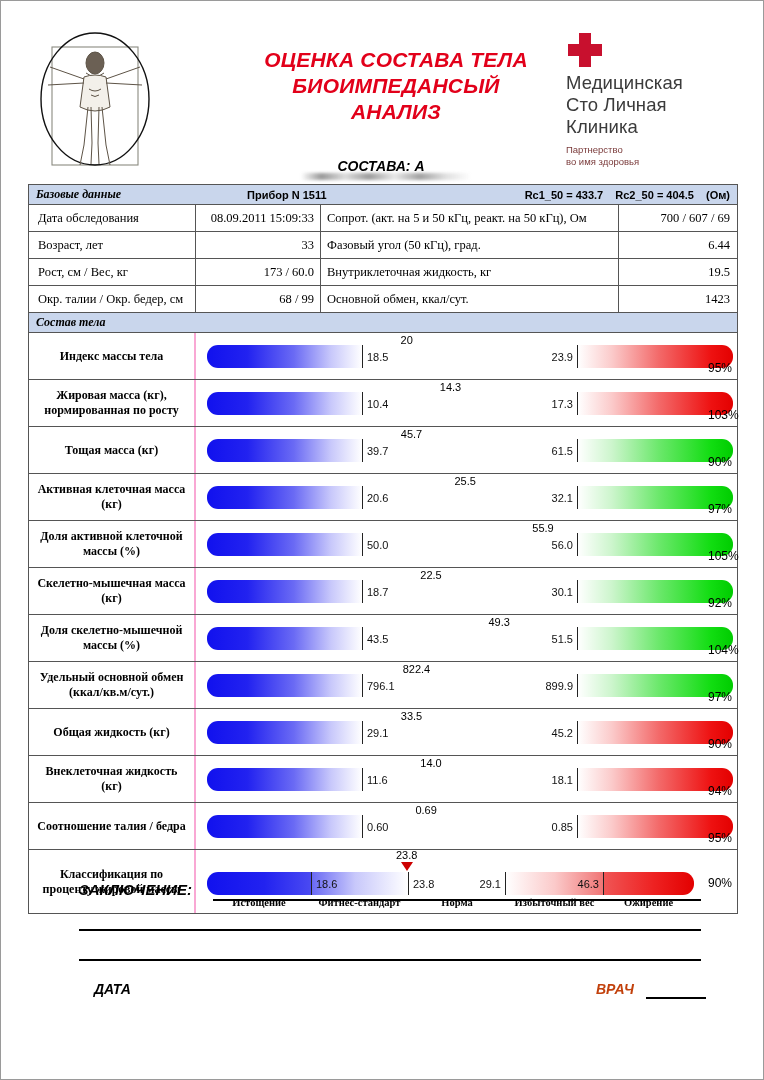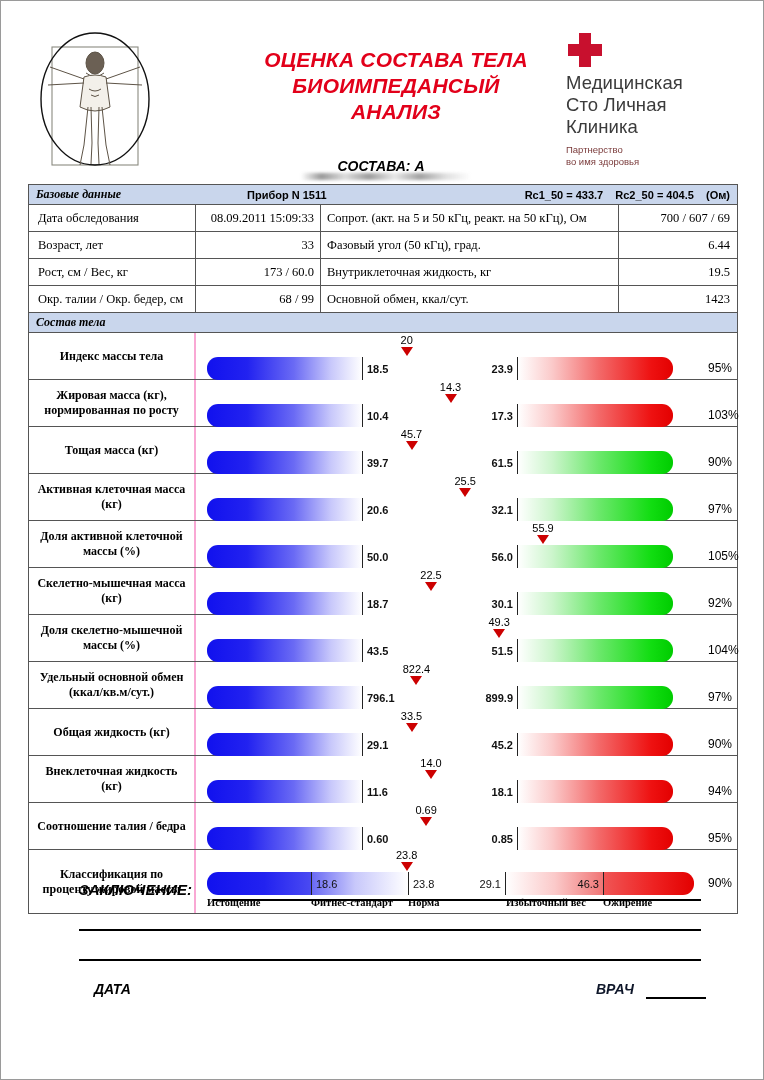--- a/index.html
+++ b/index.html
@@ -81,22 +81,22 @@
   .grow{display:flex;border-bottom:1px solid #555;box-sizing:border-box;}
   .glabel{
     width:167px;border-right:2px solid #f9a8d4;box-sizing:border-box;
     display:flex;align-items:center;justify-content:center;text-align:center;
     font-family:"Liberation Serif",serif;font-weight:bold;font-size:12px;
     line-height:15px;color:#000;padding:0 6px;
   }
   .gbody{flex:1;position:relative;}
 
   .bar{
-    position:absolute;left:11px;top:24px;width:466px;height:23px;
-    display:flex;box-sizing:border-box;font-weight:bold;
+    position:absolute;left:11px;top:12px;width:526px;height:23px;
+    display:flex;box-sizing:border-box;
   }
   .seg{height:23px;box-sizing:border-box;position:relative;}
   .seg.left{
     width:155px;border-radius:11px 0 0 11px;
     background:linear-gradient(90deg,#1111ee 0%,#2222f0 26%,#6a6af4 56%,#c8c8fb 80%,#ffffff 100%);
   }
   .seg.mid{
     flex:1;background:#ffffff;border-left:1px solid #222;border-right:1px solid #222;
     display:flex;align-items:center;justify-content:space-between;
     padding:0 4px;font-family:"Liberation Sans",sans-serif;font-size:11px;color:#111;
@@ -138,21 +138,21 @@
     padding-left:4px;}
   .cs3{width:98px;background:#ffffff;border-left:1px solid #222;border-right:1px solid #222;
     justify-content:space-between;padding:0 4px;}
   .cs4{width:97px;background:linear-gradient(90deg,#ffffff 0%,#fbcaca 50%,#f07575 100%);
     justify-content:flex-end;padding-right:4px;}
   .cs5{flex:1;border-radius:0 11px 11px 0;border-left:1px solid #222;
     background:linear-gradient(90deg,#f05555 0%,#ee2222 55%,#e30000 100%);}
   .clabels{position:absolute;left:11px;top:47px;width:487px;display:flex;}
   .clab{
     font-family:"Liberation Serif",serif;font-weight:bold;font-size:10.5px;
-    color:#000;text-align:left;
+    color:#000;text-align:center;
   }
   .cl1{width:104px;} .cl2{width:97px;} .cl3{width:98px;} .cl4{width:97px;} .cl5{flex:1;}
 
   
   .footer{position:absolute;left:0;top:880px;width:764px;}
   .concl{
     position:absolute;left:78px;top:0;
     font-family:"Liberation Sans",sans-serif;font-weight:bold;font-style:italic;
     font-size:15px;color:#000;
   }
@@ -161,21 +161,21 @@
   .r2{left:78px;top:48px;width:622px;}
   .r3{left:78px;top:78px;width:622px;}
   .fdate{
     position:absolute;left:93px;top:100px;
     font-family:"Liberation Sans",sans-serif;font-weight:bold;font-style:italic;
     font-size:14px;color:#000;
   }
   .fdoc{
     position:absolute;left:595px;top:100px;
     font-family:"Liberation Sans",sans-serif;font-weight:bold;font-style:italic;
-    font-size:14px;color:#0f172a;
+    font-size:14px;color:#c2410c;
   }
   .fdocline{position:absolute;left:645px;top:116px;width:60px;height:1.5px;background:#000;}
 </style>
 </head>
 <body>
 
 <div class="page">
 
   <div class="header">
 

